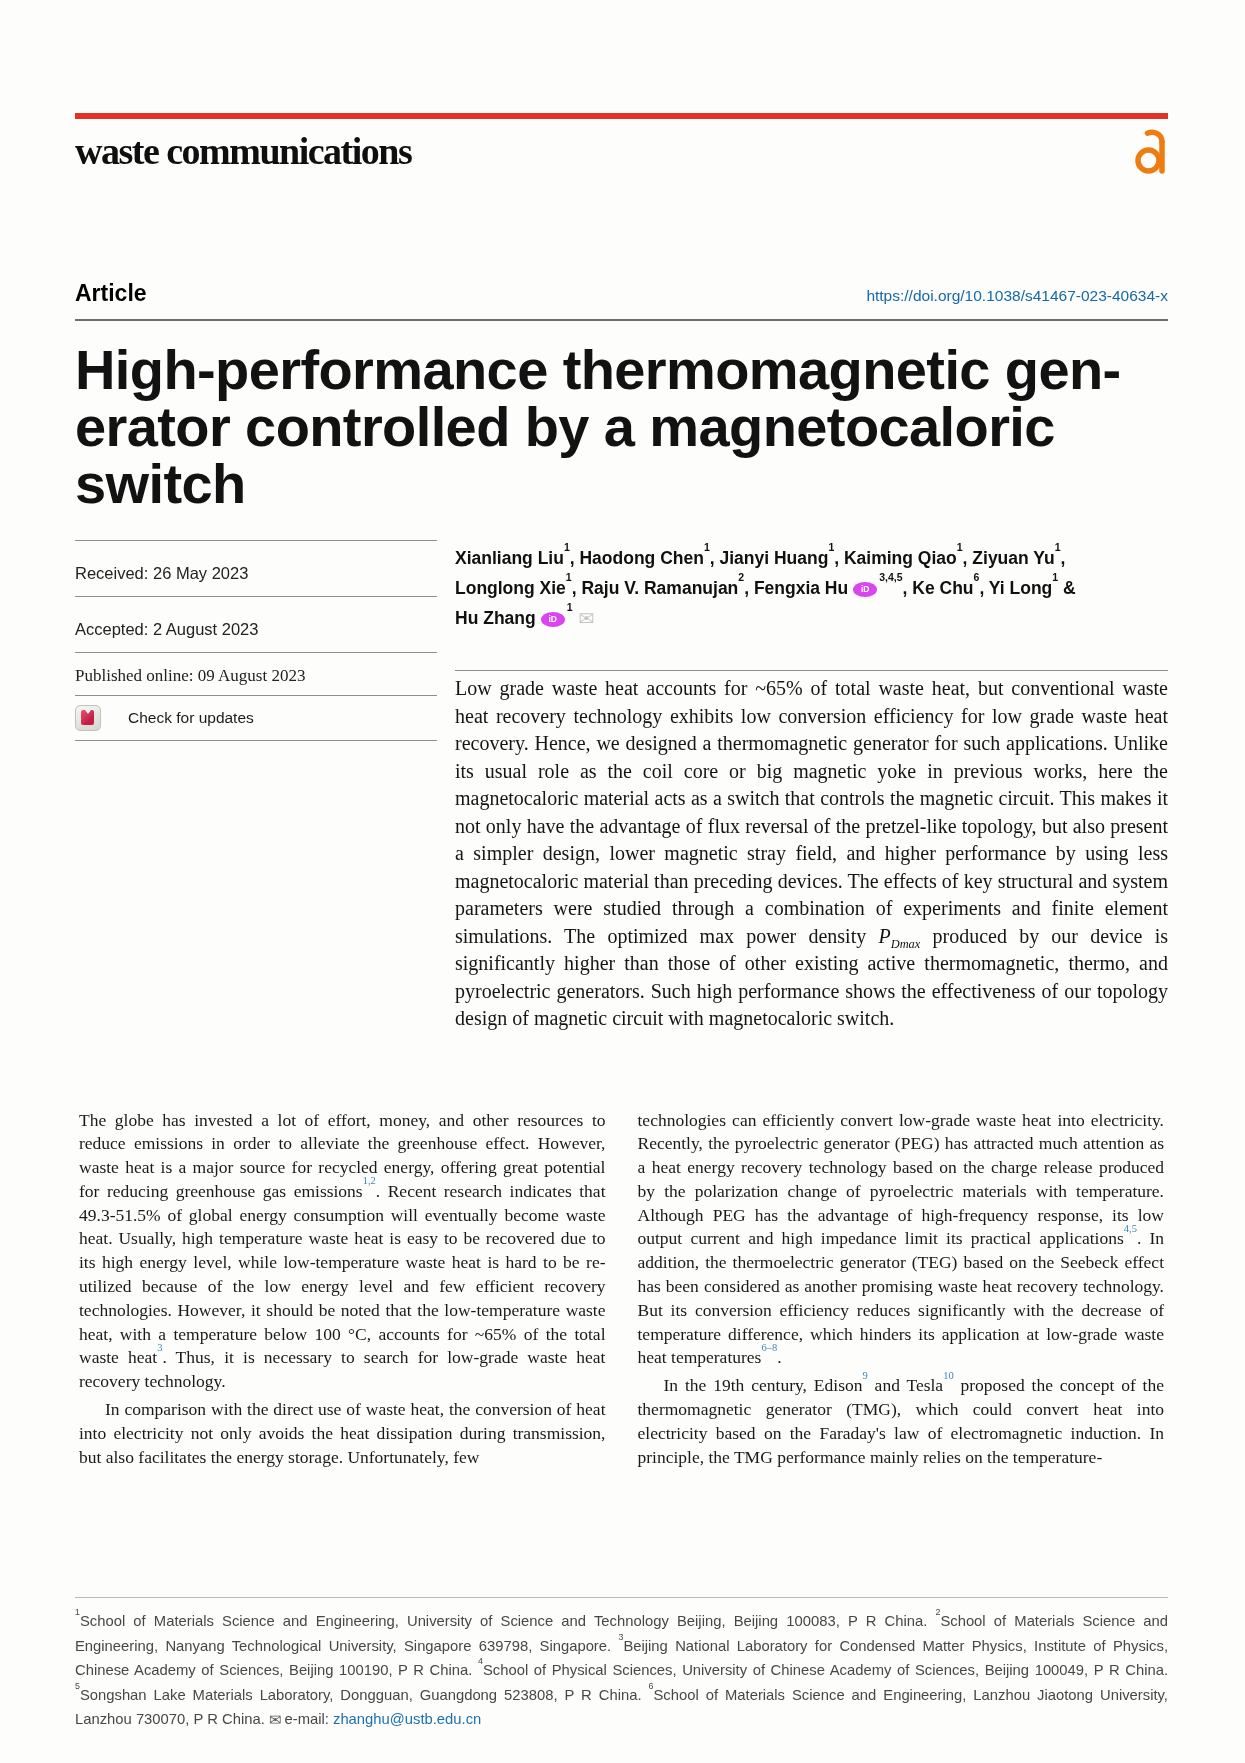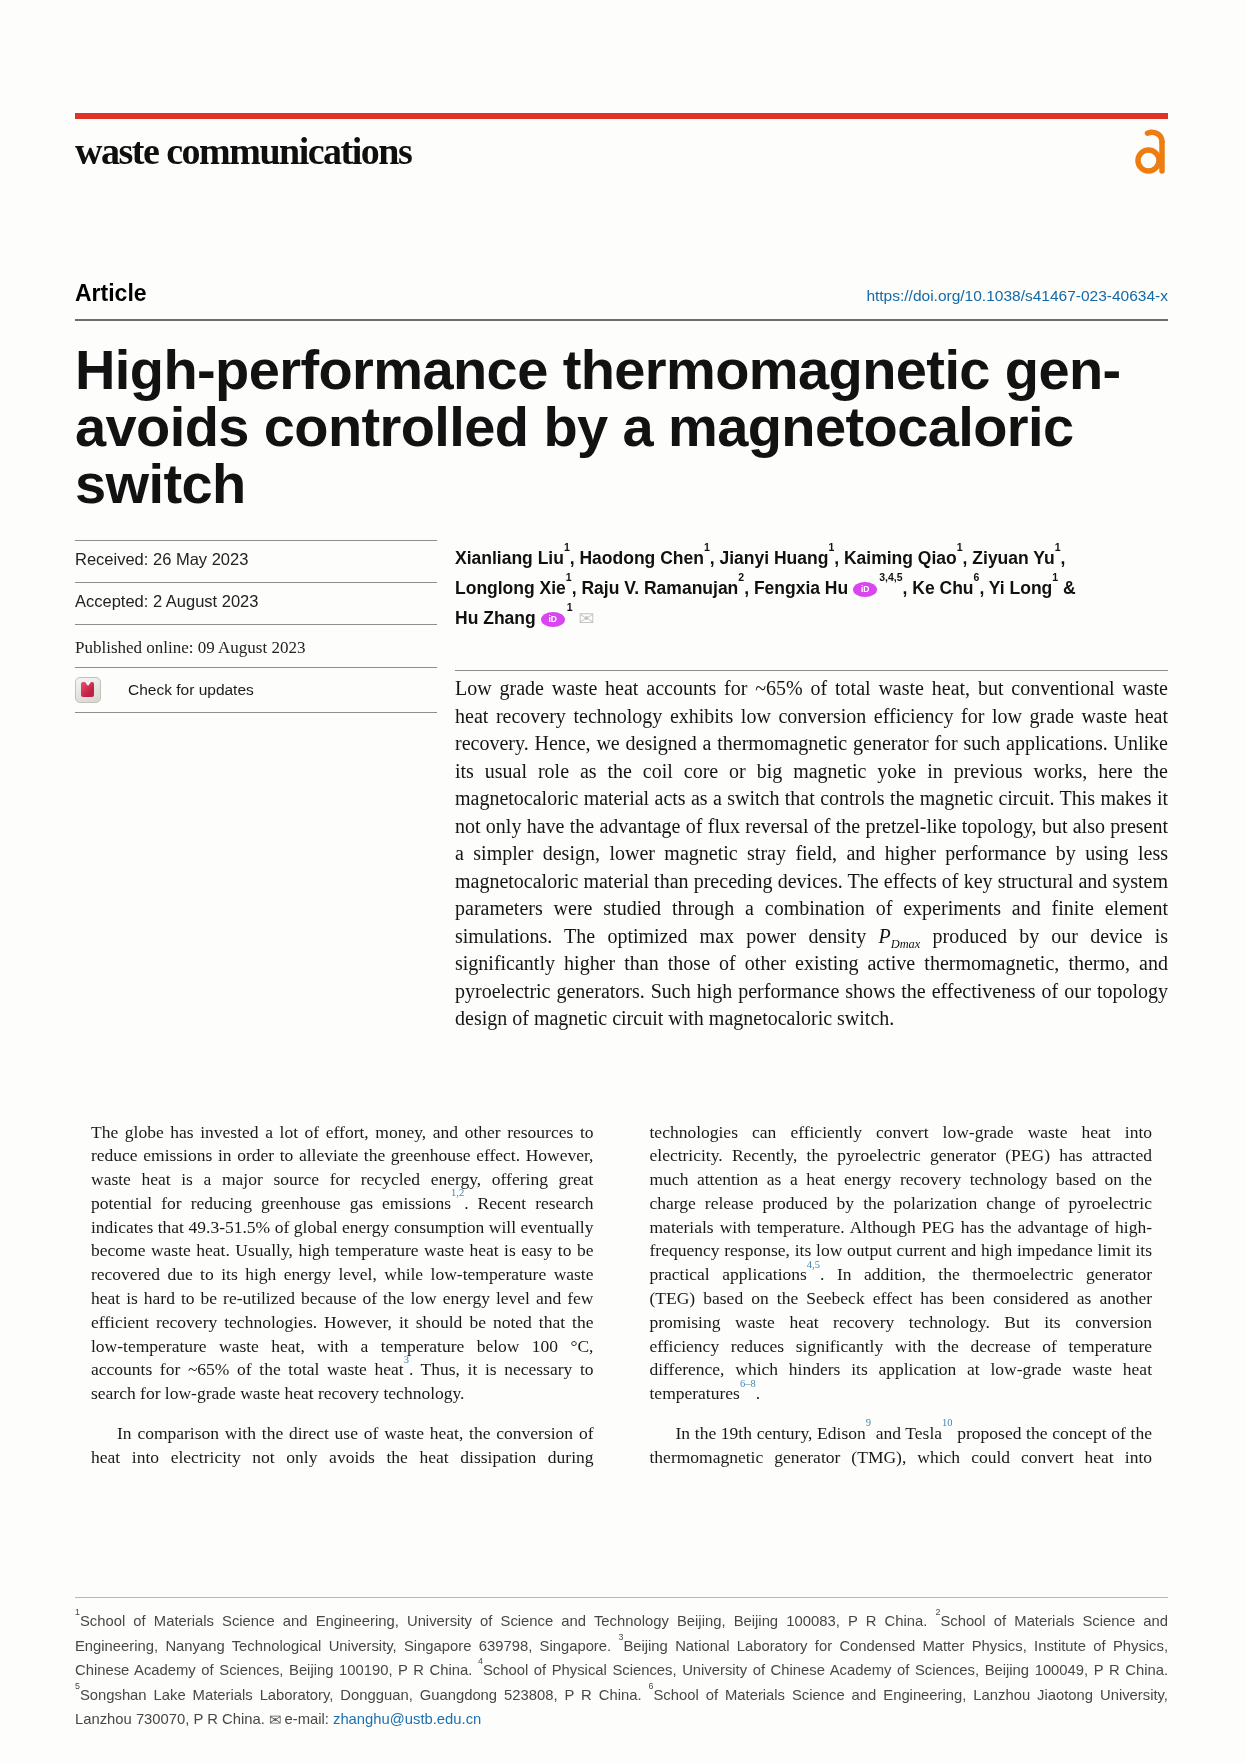--- a/index.html
+++ b/index.html
@@ -20,21 +20,21 @@
   .article-row{display:flex;justify-content:space-between;align-items:baseline;margin-top:100px}
   .article-label{font-size:23px;font-weight:bold;color:#000000}
   .doi-link{font-size:15.5px;color:#1569a7}
 
   .head-rule{margin-top:12px;border-top:2px solid #6e6e6e}
 
   .title{margin-top:20px;font-family:Liberation Sans, sans-serif;font-weight:bold;
          font-size:56px;line-height:57px;letter-spacing:-0.6px;color:#121212}
 
   .info{display:grid;grid-template-columns:362px 1fr;column-gap:18px;margin-top:28px}
-  .meta-row{border-top:1.6px solid #8f8f8f;padding:9px 0 13px;font-size:16.5px;color:#222}
+  .meta-row{border-top:1.6px solid #8f8f8f;padding:23px 0 13px;font-size:16.5px;color:#222}
   .meta-row.serif{font-family:"Liberation Serif",serif;font-size:17px;padding:13px 0 9px}
   .meta-row.check{display:flex;align-items:center;gap:27px;padding:9px 0;border-bottom:1.6px solid #8f8f8f}
   .check-label{font-size:15.5px;color:#1b1b1b}
 
   .crossmark-icon{width:24px;height:24px;border-radius:5px;flex:0 0 auto;
     background:linear-gradient(160deg,#f5f5f2,#d7d7d1);border:1px solid #c2c2bc;
     position:relative}
   .crossmark-icon::before{content:"";position:absolute;left:5px;top:4px;width:13px;height:15px;
     background:linear-gradient(135deg,#e7526e 0%,#c11f45 70%);border-radius:2px}
   .crossmark-icon::after{content:"";position:absolute;left:8.5px;top:4px;width:0;height:0;
@@ -49,21 +49,21 @@
   .mail-icon-sm{color:#5a5a5a;font-size:15px;margin-right:3px;vertical-align:-1px}
 
   .abs-rule{margin-top:36px;border-top:1.6px solid #8f8f8f}
   .abstract{margin-top:4px;font-family:"Liberation Serif",serif;font-size:20px;line-height:27.5px;
     text-align:justify;color:#151515;max-height:415px;overflow:hidden}
   .abstract sub{font-size:62%;line-height:0}
 
   .body-cols{display:flex;gap:24px;margin-top:72px;height:364px;overflow:hidden}
   .col{flex:1;font-family:"Liberation Serif",serif;font-size:17.5px;line-height:23.8px;
     text-align:justify;color:#191919}
-  .col p{margin:16px}
+  .col p{margin:4px}
   .col p.indent{text-indent:26px}
   .col sup,.fn sup{font-size:60%;line-height:0;position:relative;top:-0.55em}
   sup.ref{color:#3d88b5}
 
   .fnblock{position:absolute;left:75px;right:77px;top:1484px}
   .fn-rule{border-top:1px solid #b8b8b8}
   .fn{margin-top:11px;font-size:14.8px;line-height:24.6px;text-align:justify;color:#474747}
   .text-link{color:#1d70b0}
 </style>
 </head>
@@ -86,21 +86,21 @@
 
   <div class="article-row">
     <span class="article-label">Article</span>
     <span class="doi-link">https://doi.org/10.1038/s41467-023-40634-x</span>
   </div>
 
   <div class="head-rule"></div>
 
   <h1 class="title" style="margin:20px 0 0 0">
     <span style="display:block">High-performance thermomagnetic gen-</span>
-    <span style="display:block">avoids controlled by a magnetocaloric switch</span>
+    <span style="display:block">erator controlled by a magnetocaloric switch</span>
   </h1>
 
   <div class="info">
     <div class="meta">
       <div class="meta-row">Received: 26 May 2023</div>
       <div class="meta-row">Accepted: 2 August 2023</div>
       <div class="meta-row serif">Published online: 09 August 2023</div>
       <div class="meta-row check">
         <span class="crossmark-icon"></span>
         <span class="check-label">Check for updates</span>

